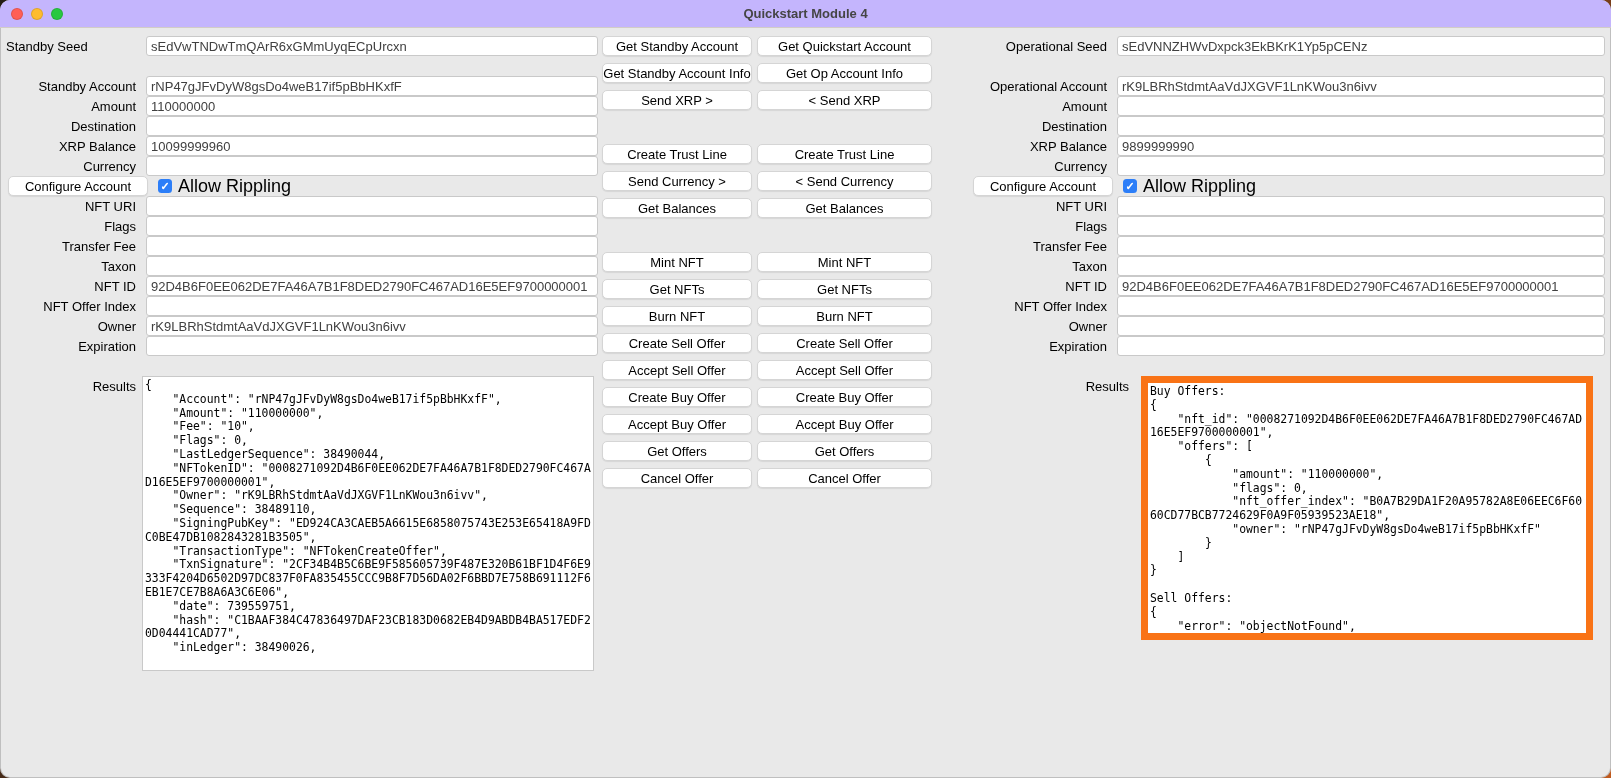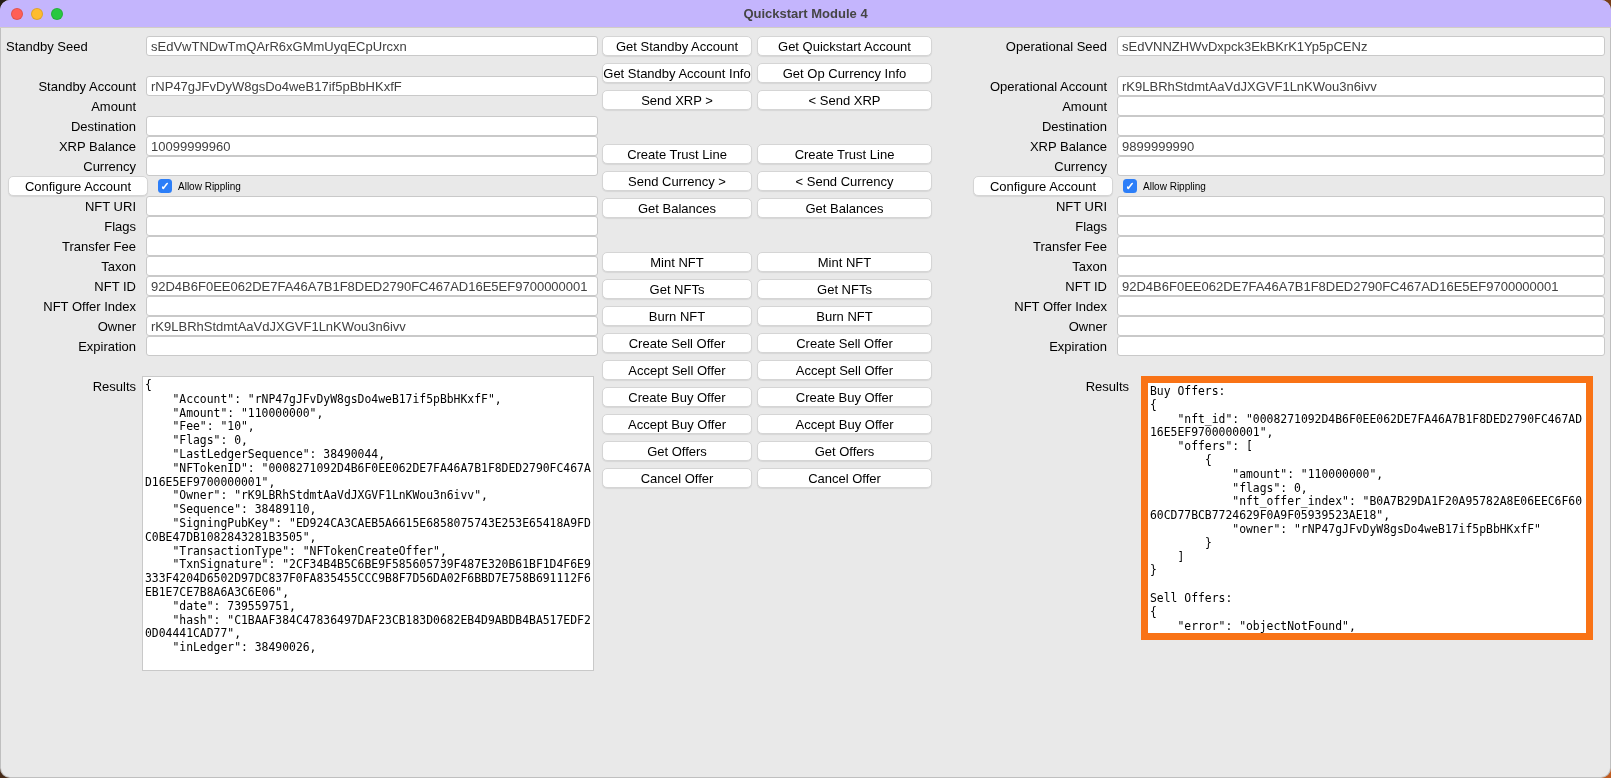--- a/index.html
+++ b/index.html
@@ -47,21 +47,21 @@
   .btn-a { width:150px; margin-right:5px;text-align:center; }
   .btn-b { width:175px; }
 
   .cfgcell { width:148px; flex:none; display:flex; justify-content:flex-end; }
   .cfgbtn { width:140px; }
   .chkwrap { display:flex; align-items:center; margin-left:10px; }
   .chk {
     width:14px; height:14px; border-radius:3.5px; background:#2c7ef8;
     color:#fff; font-size:11px; font-weight:bold; line-height:14px; text-align:center;
   }
-  .chklabel { font-size:10px; margin-left:6px; color:#000; }
+  .chklabel { font-size:18px; margin-left:6px; color:#000; }
 
   .rrow { display:flex; align-items:flex-start; }
   .rlabel { width:142px; flex:none; text-align:right; padding-right:6px; padding-top:3px; font-size:13px; color:#000; }
   .col-right .rlabel { width:170px; }
   .resultbox {
     width:452px; flex:none; margin-left:6px; background:#fff;
     border:1px solid #c9c9c9; padding:2px 2px;
     font-family:"DejaVu Sans Mono", monospace; font-size:11.4px; line-height:13.8px;
     color:#000; white-space:pre-wrap; word-break:break-all; overflow:hidden;
   }
@@ -89,20 +89,21 @@
         <div class="flabel la">Standby Seed</div>
         <input class="fld" value="sEdVwTNDwTmQArR6xGMmUyqECpUrcxn" style="">
       </div>
       <div class="frow"></div>
       <div class="frow">
         <div class="flabel">Standby Account</div>
         <input class="fld" value="rNP47gJFvDyW8gsDo4weB17if5pBbHKxfF" style="">
       </div>
       <div class="frow">
         <div class="flabel">Amount</div>
+        <input class="fld" value="110000000" style="">
       </div>
       <div class="frow">
         <div class="flabel">Destination</div>
         <input class="fld" value="" style="">
       </div>
       <div class="frow">
         <div class="flabel">XRP Balance</div>
         <input class="fld" value="10099999960" style="">
       </div>
       <div class="frow">
@@ -171,21 +172,21 @@
       </div>
     </div>
 
     <div class="col-mid">
       <div class="brow">
         <button class="btn btn-a">Get Standby Account</button>
         <button class="btn btn-b">Get Quickstart Account</button>
       </div>
       <div class="brow">
         <button class="btn btn-a">Get Standby Account Info</button>
-        <button class="btn btn-b">Get Op Currency Info</button>
+        <button class="btn btn-b">Get Op Account Info</button>
       </div>
       <div class="brow">
         <button class="btn btn-a">Send XRP &gt;</button>
         <button class="btn btn-b">&lt; Send XRP</button>
       </div>
       <div class="brow"></div>
       <div class="brow">
         <button class="btn btn-a">Create Trust Line</button>
         <button class="btn btn-b">Create Trust Line</button>
       </div>

